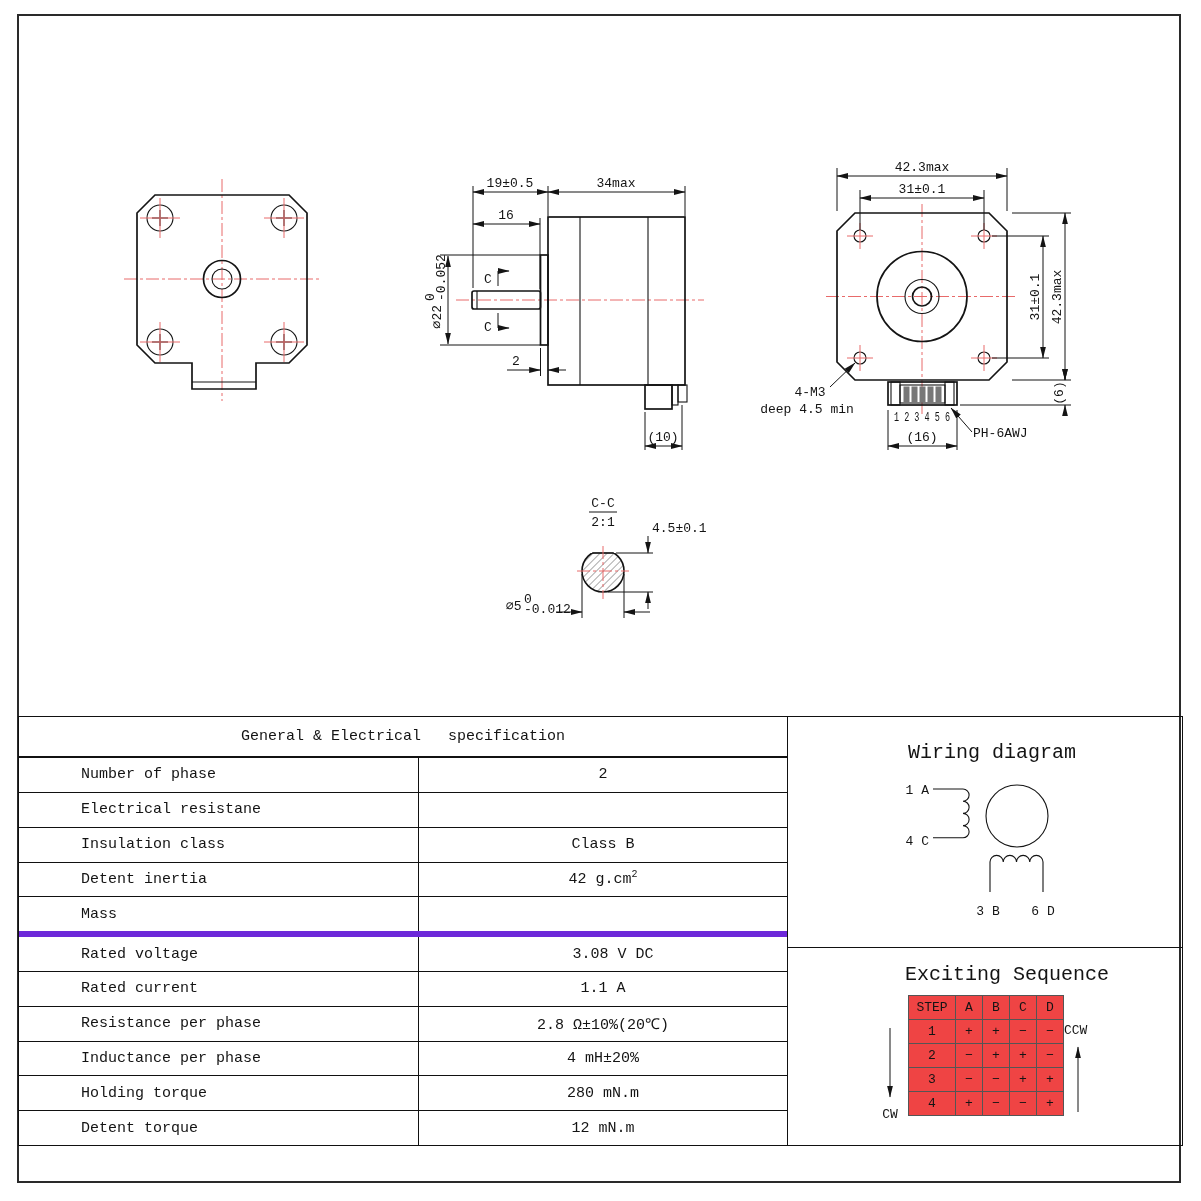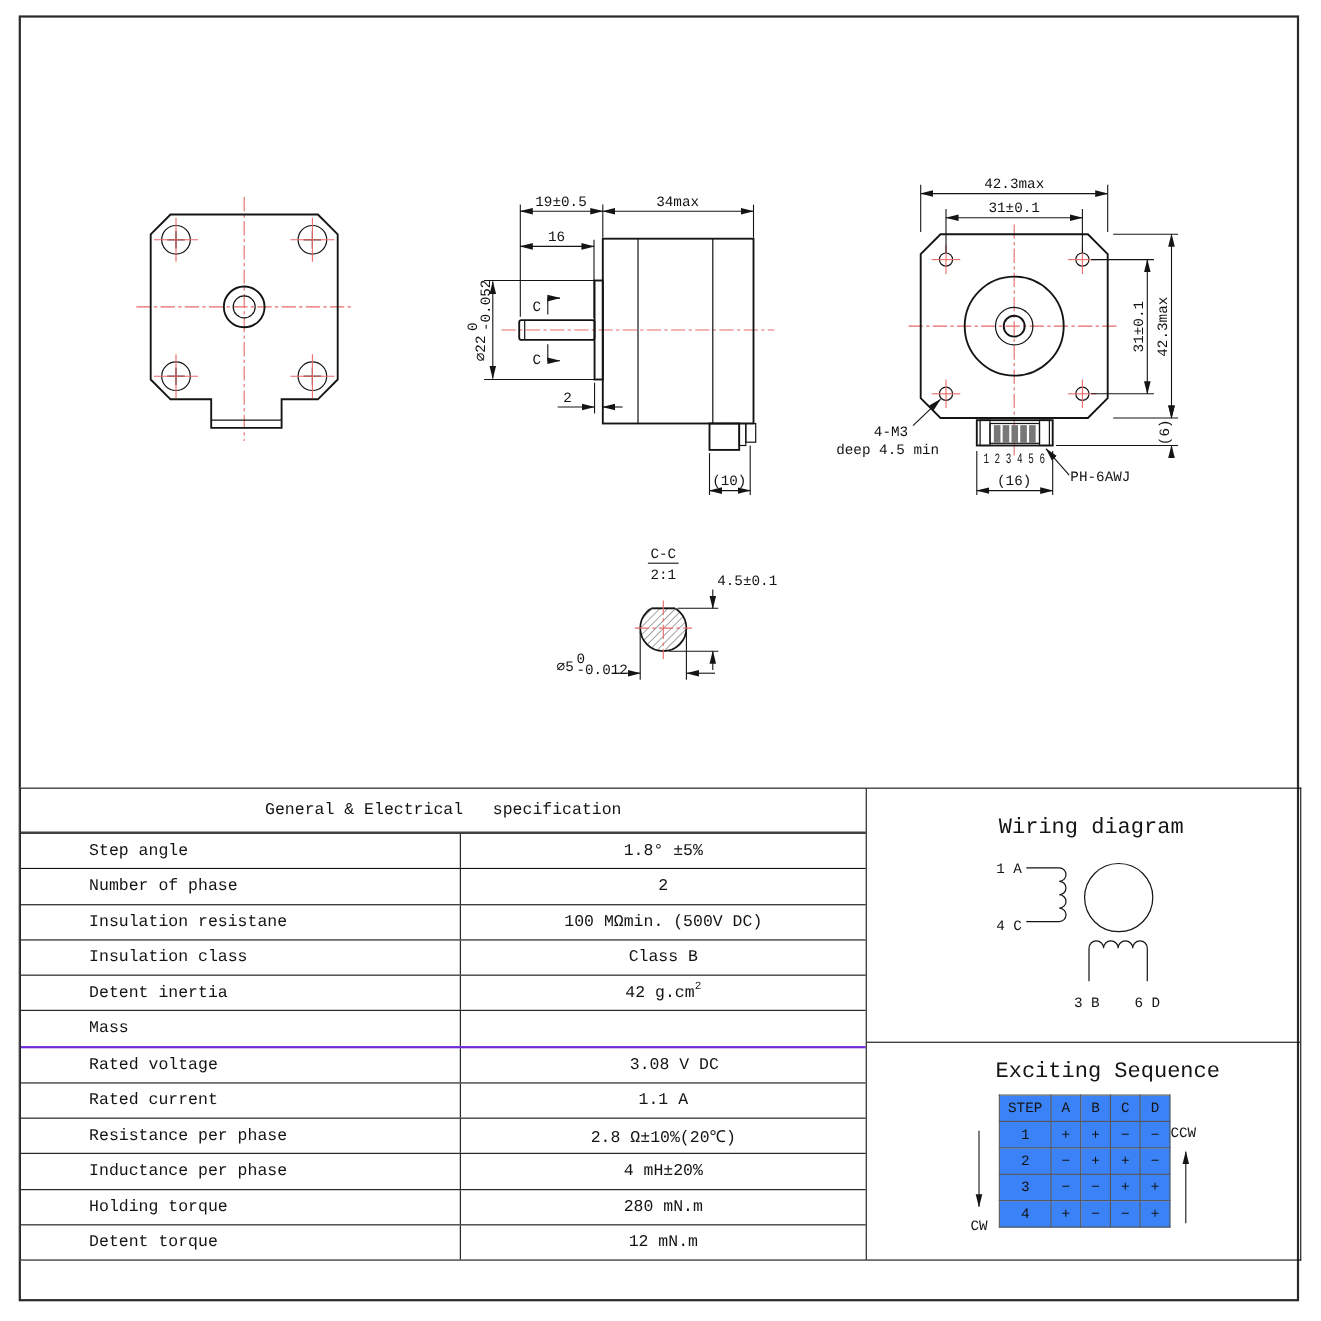--- a/index.html
+++ b/index.html
@@ -15,34 +15,34 @@
   svg .redc{fill:none;stroke:#e86a6a;stroke-width:1;}
   svg .pin{fill:#777;stroke:none;}
   svg text{font-family:"Liberation Mono","DejaVu Sans Mono",monospace;fill:#141414;font-size:13px;}
   
   .spec-box{position:absolute;left:18px;top:716px;width:770px;height:430px;
         border:1px solid #111;box-sizing:border-box;display:flex;flex-direction:column;background:#fff;justify-content:flex-end;}
   .spec-title{height:39px;flex:none;display:flex;align-items:center;justify-content:center;
         border-bottom:1px solid #111;font-size:15px;white-space:pre;}
   .spec-row{flex:1;display:flex;border-top:1px solid #111;}
   .spec-row:first-of-type{border-top:none;}
-  .spec-row.thick{border-top:2px solid #6d28d9;gap:20px;}
+  .spec-row.thick{border-top:6px solid #6d28d9;gap:20px;}
   .spec-label{width:400px;flex:none;border-right:1px solid #111;display:flex;align-items:center;
         padding-left:62px;box-sizing:border-box;font-size:15px;}
   .spec-value{flex:1;display:flex;align-items:center;justify-content:center;font-size:15px;}
   .spec-value .sup{font-size:10px;vertical-align:super;transform:translateY(-5px);display:inline-block;}
   .right-panel{position:absolute;left:788px;top:716px;width:395px;height:430px;
         border:1px solid #111;border-left:none;box-sizing:border-box;}
   .wiring-area{height:231px;border-bottom:1px solid #111;box-sizing:border-box;}
   .panel-title{position:absolute;white-space:nowrap;font-size:20px;}
   #wiring-title{left:908px;top:741px;}
   #exciting-title{left:905px;top:963px;}
   table.exc{position:absolute;left:908px;top:995px;border-collapse:collapse;}
   table.exc th,table.exc td{border:1.5px solid #555;font-weight:normal;font-size:13px;
-        text-align:center;height:23px;padding:0;background:#3b82f6;
+        text-align:center;height:23px;padding:0;background:#ef4444;
         font-family:"Liberation Mono","DejaVu Sans Mono",monospace;}
   table.exc .c0{width:46px;}
   table.exc .c{width:26px;}
 </style>
 </head>
 <body>
 
 <div class="page">
 
 <svg width="1201" height="1201" viewBox="0 0 1201 1201">
@@ -257,30 +257,25 @@
     <line class="dim" x1="1078" y1="1112" x2="1078" y2="1047" marker-end="url(#arr)"></line>
     <text x="1064" y="1034">CCW</text>
   </g>
 </svg>
 
 <div class="outer-frame"></div>
 
 <div class="spec-box">
   <div class="spec-title">General &amp; Electrical   specification</div>
   <div class="spec-row">
-    <div class="spec-label">Step angle</div>
-    <div class="spec-value">1.8° ±5%</div>
-  </div>
-  <div class="spec-row">
     <div class="spec-label">Number of phase</div>
     <div class="spec-value">2</div>
   </div>
   <div class="spec-row">
-    <div class="spec-label">Insulation resistane</div>
-    <div class="spec-value">100 MΩmin. (500V DC)</div>
+    <div class="spec-label">Electrical resistane</div>
   </div>
   <div class="spec-row">
     <div class="spec-label">Insulation class</div>
     <div class="spec-value">Class B</div>
   </div>
   <div class="spec-row">
     <div class="spec-label">Detent inertia</div>
     <div class="spec-value">
           <span>42 g.cm</span>
           <span class="sup">2</span>

